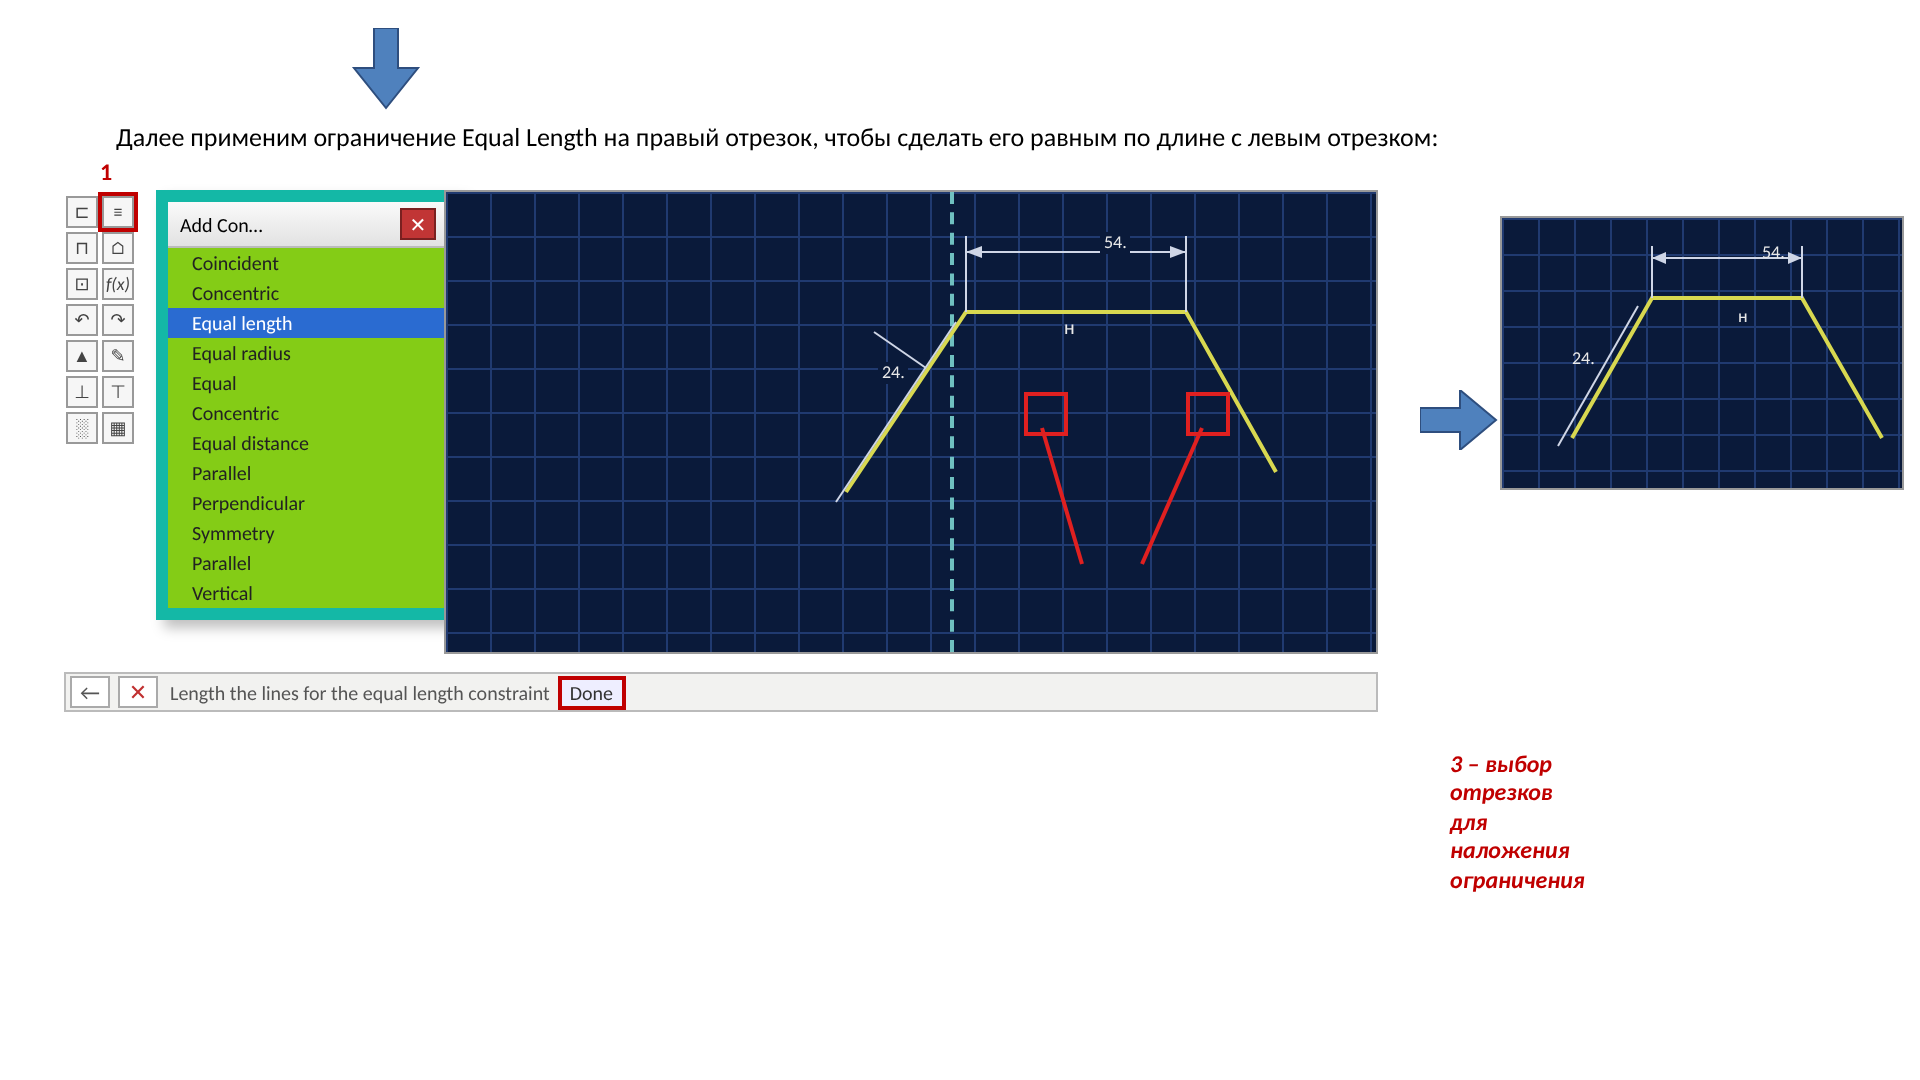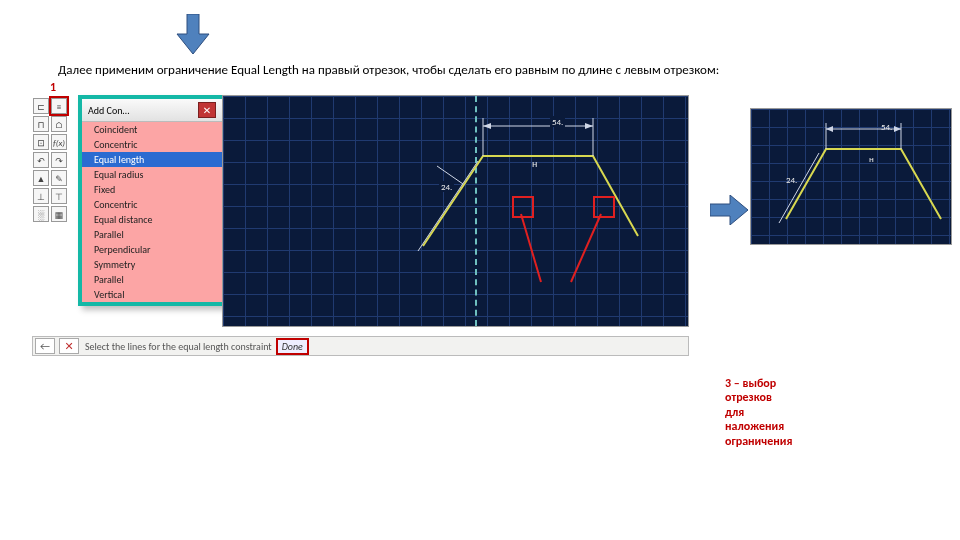--- a/index.html
+++ b/index.html
@@ -35,20 +35,21 @@
   .m2 { left: 203px; top: 180px; }
   .m4 { left: 332px; top: 341px; }
   .annot3 {
     position: absolute;
     left: 502px;
     top: 280px;
     color: #c00000;
     font-weight: bold;
     font-size: 12px;
     line-height: 1.2;
+    font-style: italic;
   }
   
   .panel {
     position: absolute;
     left: 32px;
     top: 95px;
     width: 655px;
     height: 230px;
   }
   .toolbar {
@@ -77,22 +78,22 @@
     color: #444;
   }
   .tool.sel {
     outline: 2px solid #c00000;
   }
   .popup {
     position: absolute;
     left: 46px;
     top: 0;
     width: 140px;
-    background: #fca5a5;
-    border: 4px solid #14b8a6;
+    background: #84cc16;
+    border: 6px solid #14b8a6;
     box-shadow: 4px 4px 6px rgba(0,0,0,.25);
   }
   .popup-title {
     background: linear-gradient(#fafafa,#e2e2e2);
     border-bottom: 1px solid #bbb;
     padding: 3px 6px;
     font-size: 10px;
     display: flex;
     justify-content: space-between;
     align-items: center;
@@ -186,21 +187,20 @@
     display:flex; justify-content:center; align-items:center;
     font-size:11px;
   }
   .status .done {
     margin-left: 4px;
     border: 2px solid #c00000;
     background: #eef;
     padding: 0 4px;
     font-size: 10px;
     color: #333;
-    font-style: italic;
   }
   .status .msg { margin-left: 4px; flex: 0 0 auto; }
   
   .right-arrow {
     position: absolute;
     left: 710px;
     top: 195px;
   }
   
   .canvas2 {
@@ -271,21 +271,21 @@
 
   <div class="popup">
     <div class="popup-title">
       <span>Add Con…</span>
       <span class="close-x">✕</span>
     </div>
     <div class="popup-item">Coincident</div>
     <div class="popup-item">Concentric</div>
     <div class="popup-item sel">Equal length</div>
     <div class="popup-item">Equal radius</div>
-    <div class="popup-item">Fixed</div>
+    <div class="popup-item">Equal</div>
     <div class="popup-item">Concentric</div>
     <div class="popup-item">Equal distance</div>
     <div class="popup-item">Parallel</div>
     <div class="popup-item">Perpendicular</div>
     <div class="popup-item">Symmetry</div>
     <div class="popup-item">Parallel</div>
     <div class="popup-item">Vertical</div>
   </div>
 
   <div class="canvas">
@@ -314,21 +314,21 @@
     <div class="annot3">
       <span>3 – выбор отрезков для</span><br>
       <span>наложения ограничения</span>
     </div>
   </div>
 </div>
 
 <div class="status">
   <span class="sb-btn">←</span>
   <span class="sb-btn" style="color:#c03030;">✕</span>
-  <span class="msg">Select the lines for the equal length constraint</span>
+  <span class="msg">Length the lines for the equal length constraint</span>
   <span class="done">Done</span>
 </div>
 
 <div class="right-arrow">
   <svg width="40" height="30">
     <polygon points="0,9 20,9 20,0 38,15 20,30 20,21 0,21" fill="#4f81bd" stroke="#2e4e7e" stroke-width="1"></polygon>
   </svg>
 </div>
 
 <div class="canvas2">

